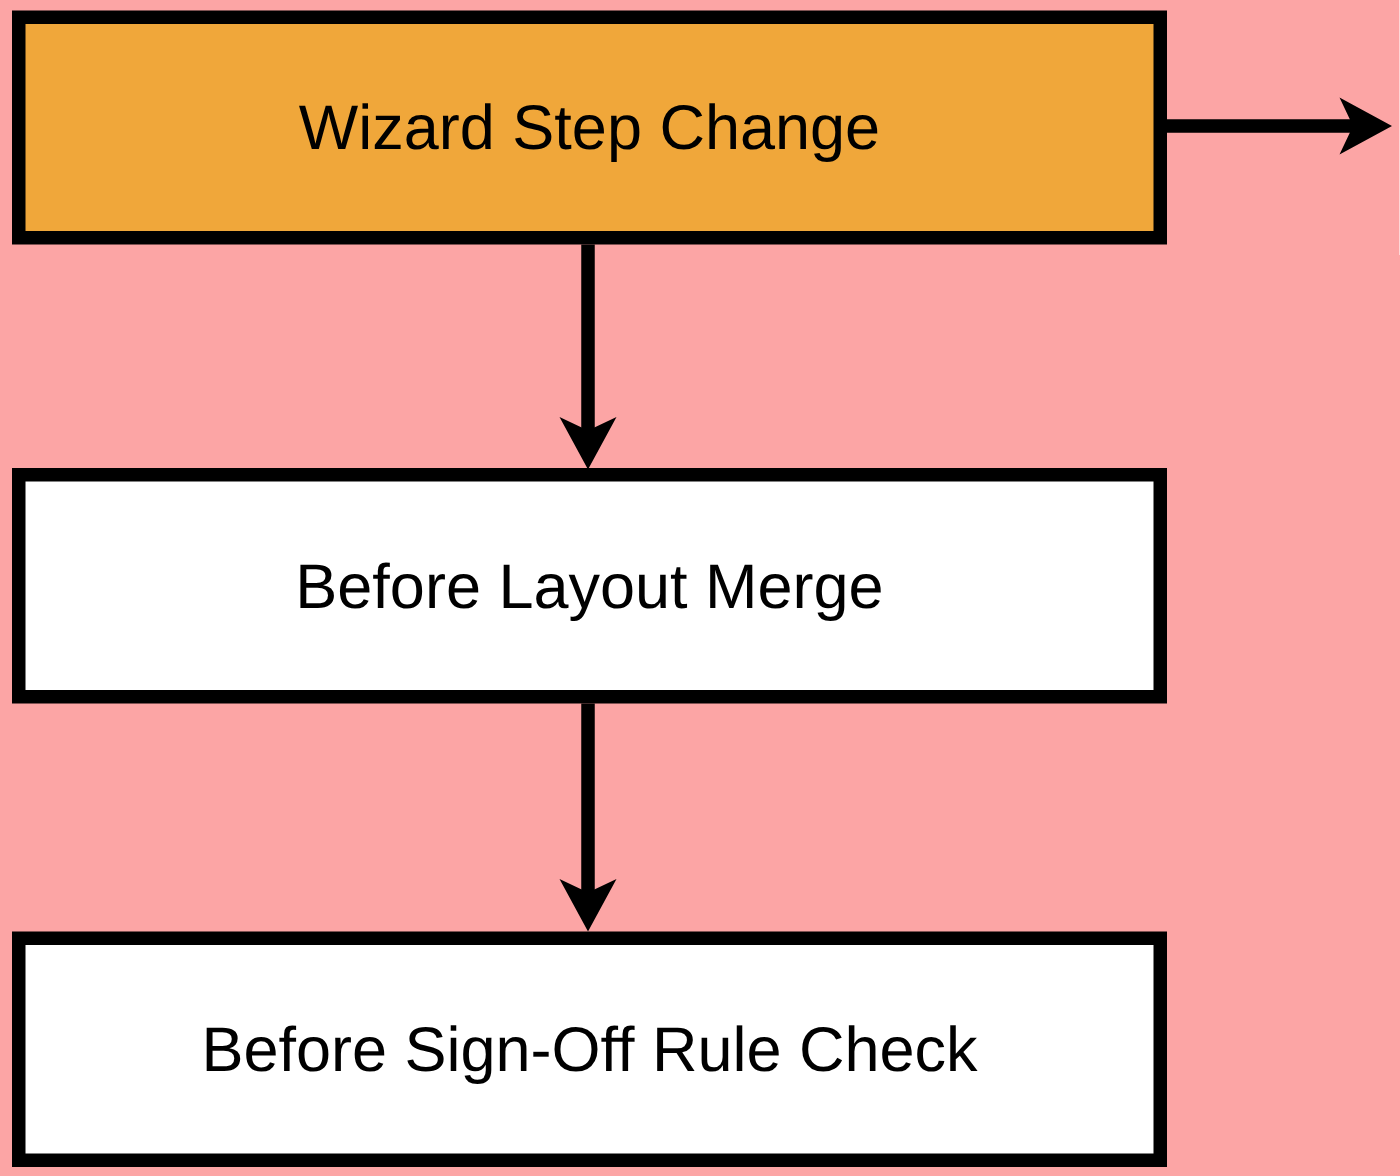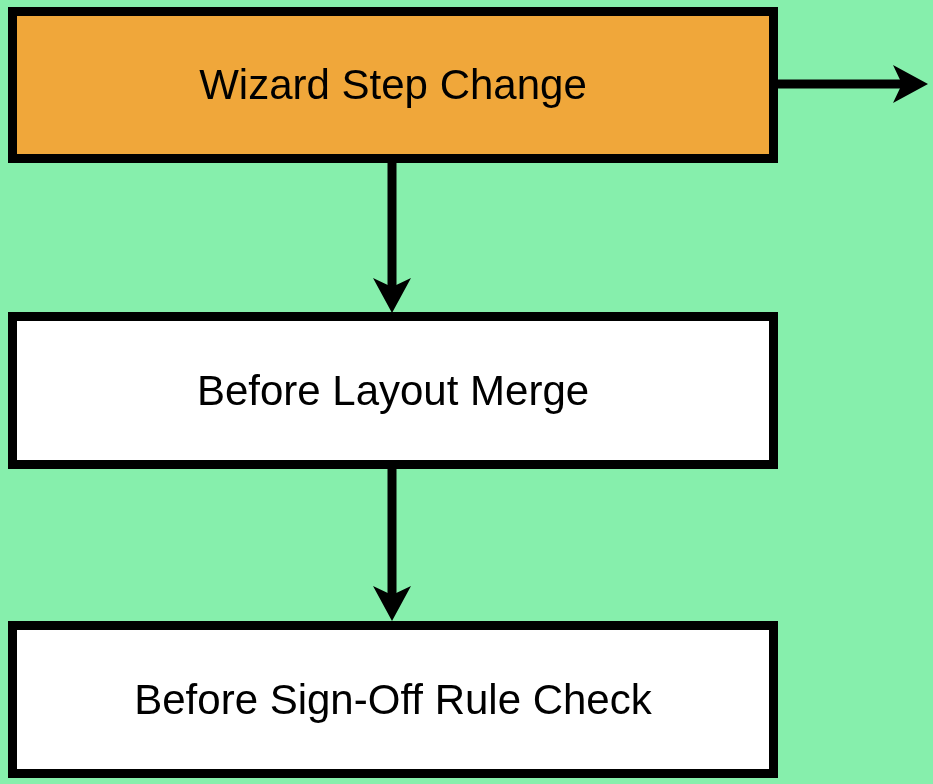--- a/index.html
+++ b/index.html
@@ -8,21 +8,21 @@
     padding: 0;
     background: #ffffff;
   }
   body {
     font-family: "Liberation Sans", sans-serif;
   }
   #canvas {
     position: relative;
     width: 933px;
     height: 784px;
-    background: #86efac;
+    background: #fca5a5;
     overflow: hidden;
   }
   #diagram-svg {
     position: absolute;
     left: 0;
     top: 0;
     width: 933px;
     height: 784px;
     display: block;
   }

